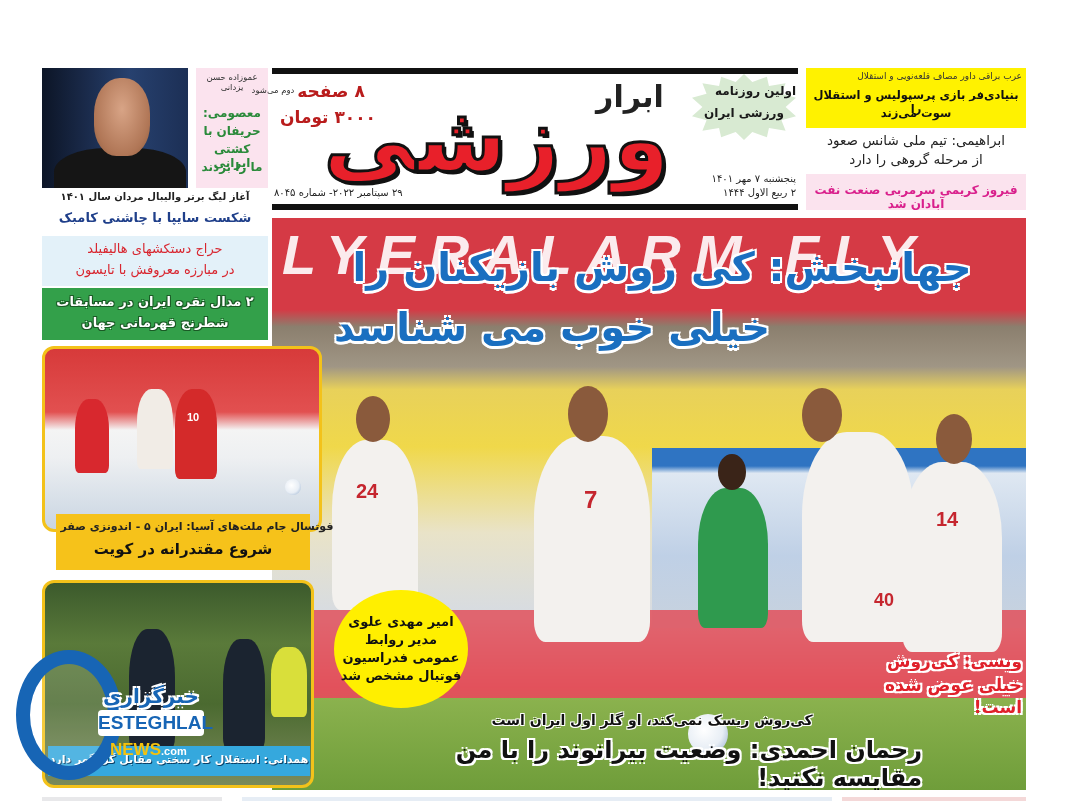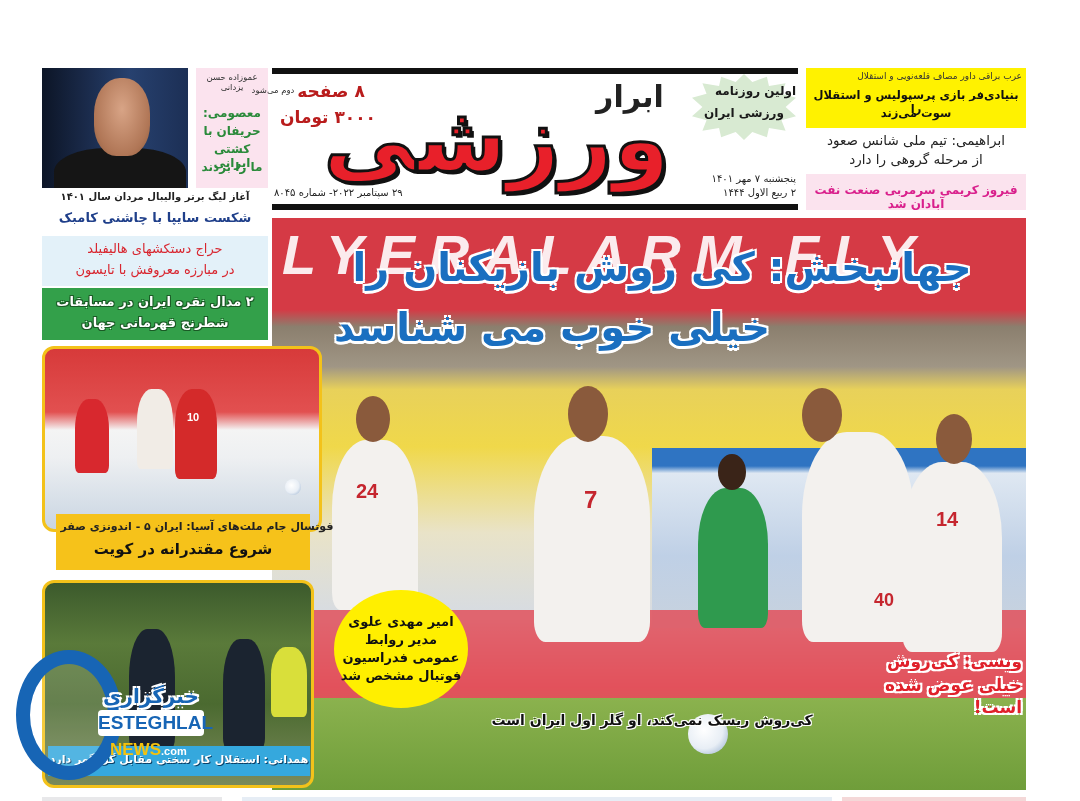--- a/index.html
+++ b/index.html
@@ -169,20 +169,21 @@
       <div>فوتبال مشخص شد</div>
     </div>
   </div>
 
   <div class="abs rtl red-quote" style="left:560px; top:456px; width:190px; text-align:right;">خیلی عوض شده است!</div>
   <div class="abs rtl red-quote" style="left:560px; top:432px; width:190px; text-align:right;">ویسی: کی‌روش</div>
 
   <div class="abs ball" style="left:416px; top:496px; width:40px; height:40px;"></div>
 
   <div class="abs rtl bottom-kicker" style="left:170px; top:494px; width:420px;">کی‌روش ریسک نمی‌کند، او گلر اول ایران است</div>
+  <div class="abs rtl bottom-headline" style="left:120px; top:518px; width:530px; text-align:right;">رحمان احمدی: وضعیت بیرانوند را با من مقایسه نکنید!</div>
 </div>
 
 <div class="abs portrait" style="left:42px; top:68px; width:146px; height:120px; overflow:hidden;">
   <div class="abs portrait-body" style="left:12px; top:80px; width:132px; height:60px;"></div>
   <div class="abs portrait-head" style="left:52px; top:10px; width:56px; height:78px;"></div>
 </div>
 <div class="abs pink-box" style="left:196px; top:68px; width:72px; height:120px;">
   <div class="abs rtl" style="left:0; top:4px; width:72px; font-size:8.5px; color:#333;">عموزاده حسن یزدانی</div>
   <div class="abs rtl" style="left:0; top:17px; width:72px; font-size:8.5px; color:#333;margin-left:41px;">دوم می‌شود</div>
   <div class="abs rtl green-text" style="left:0; top:38px; width:72px; font-size:12px;">معصومی:</div>

